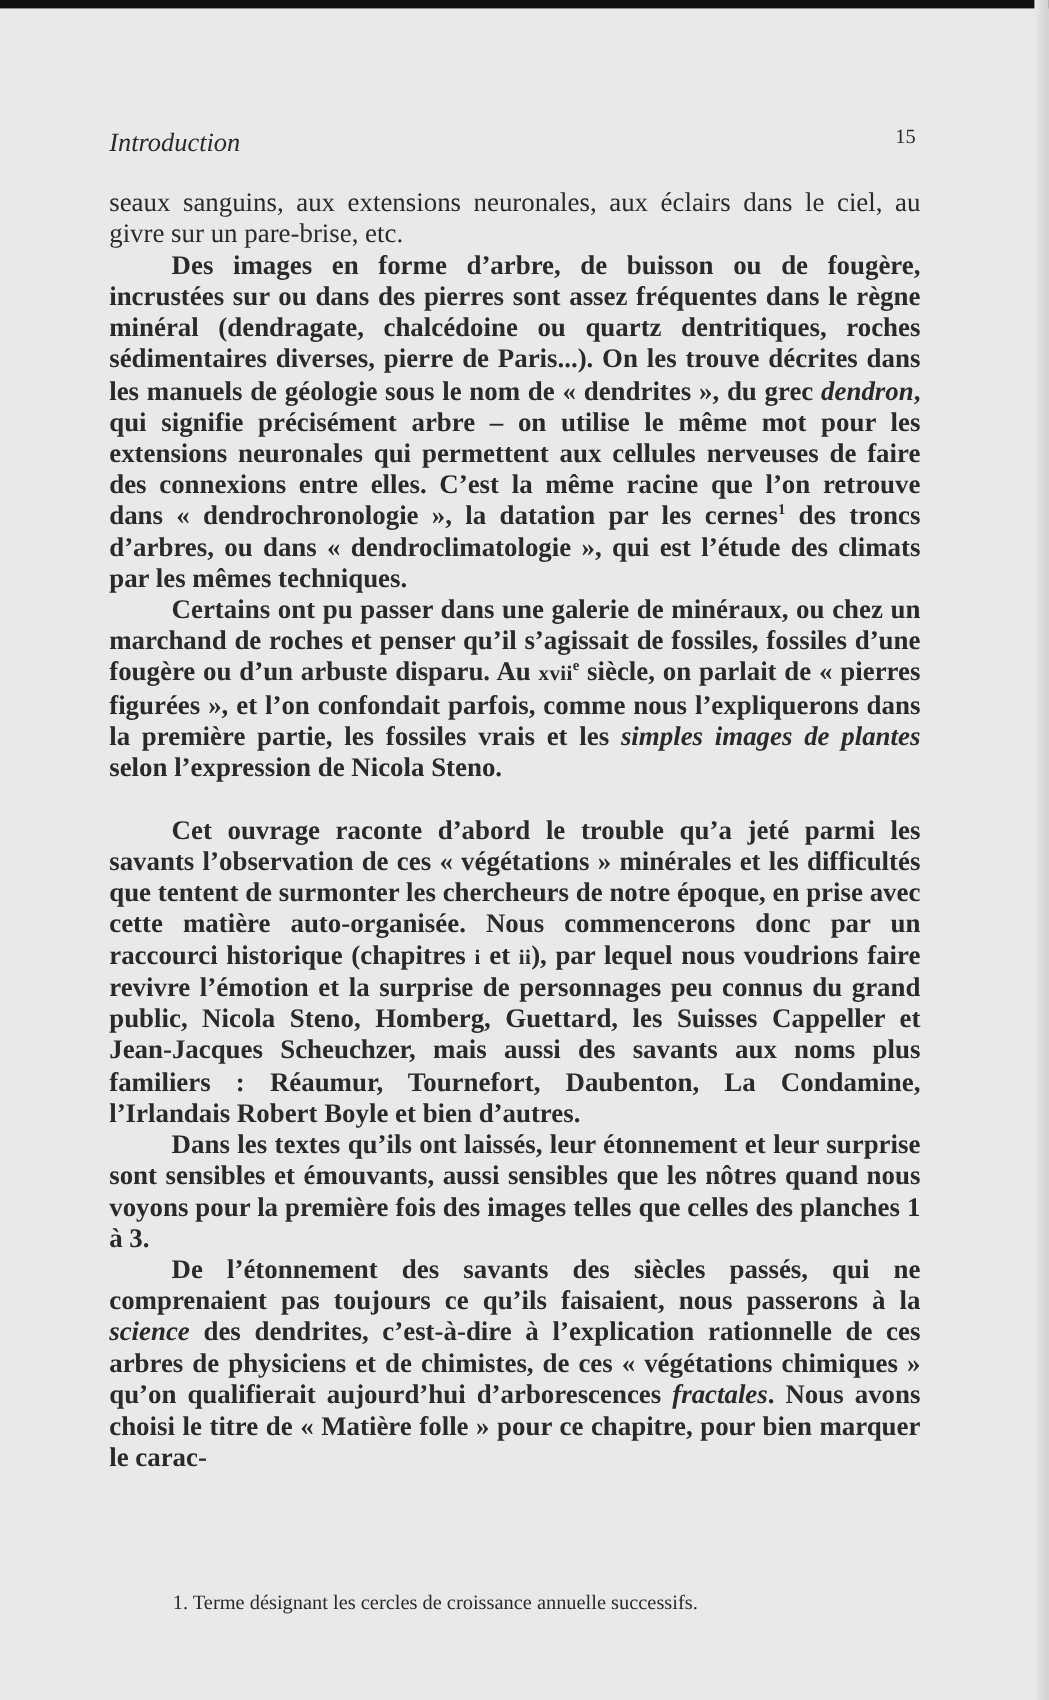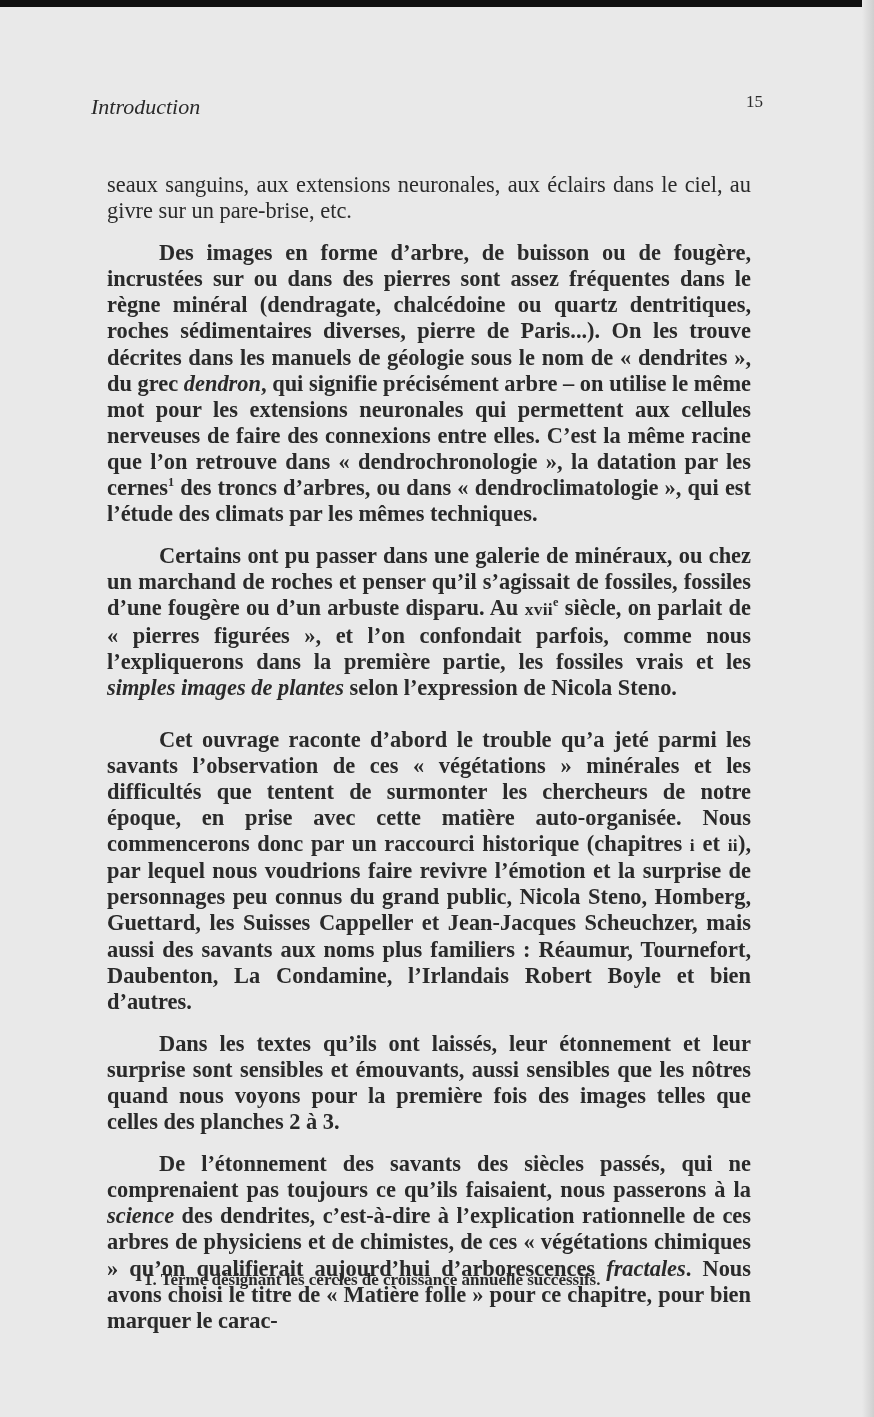--- a/index.html
+++ b/index.html
@@ -1,28 +1,28 @@
 <!DOCTYPE html>
 <html><head>
 <meta charset="utf-8">
 <style>
   html,body{margin:0;padding:0;}
   body{width:874px;height:1417px;background:#e9e9e9;position:relative;overflow:hidden;font-family:"Liberation Serif","DejaVu Serif",serif;color:#2a2a2a;}
   .topbar{position:absolute;left:0;top:0;width:874px;height:7px;background:#111;}
   .rightedge{position:absolute;right:0;top:0;width:12px;height:1417px;background:linear-gradient(to right,#e9e9e9,#cfcfcf);}
-  .header{position:absolute;left:91px;top:92px;width:672px;height:30px;}
+  .header{position:absolute;left:91px;top:104px;width:672px;height:30px;}
   .running-title{position:absolute;left:0;top:2px;font-style:italic;font-size:22px;}
   .page-number{position:absolute;right:0;top:0;font-size:17px;}
   .body{position:absolute;left:91px;top:156px;width:676px;font-size:22.4px;line-height:26.1px;text-align:justify;}
-  .body p{margin:16px;text-indent:0;}
+  .body p{margin:0;text-indent:0;}
   .body p.ind{text-indent:52px;font-weight:bold;}
   .body p.gap{margin-top:26px;}
   .sc{font-size:0.78em;letter-spacing:0.3px;}
   sup{font-size:0.55em;line-height:0;vertical-align:0.7em;}
-  .footnote{position:absolute;left:144px;top:1270px;font-size:17px;font-weight:bold;}
+  .footnote{position:absolute;left:144px;top:1326px;font-size:17px;}
 </style>
 </head>
 <body>
 
 <div class="topbar"></div>
 <div class="rightedge"></div>
 
 <div class="header">
   <span class="running-title">Introduction</span>
   <span class="page-number">15</span>
@@ -30,18 +30,18 @@
 
 <div class="body">
   <p>seaux sanguins, aux extensions neuronales, aux éclairs dans le ciel, au givre sur un pare-brise, etc.</p>
 
   <p class="ind"><span>Des images en forme d’arbre, de buisson ou de fougère, incrustées sur ou dans des pierres sont assez fréquentes dans le règne minéral (dendragate, chalcédoine ou quartz dentritiques, roches sédimentaires diverses, pierre de Paris...). On les trouve décrites dans les manuels de géologie sous le nom de « dendrites », du grec </span><i>dendron</i><span>, qui signifie précisément arbre – on utilise le même mot pour les extensions neuronales qui permettent aux cellules nerveuses de faire des connexions entre elles. C’est la même racine que l’on retrouve dans « dendrochronologie », la datation par les cernes</span><sup>1</sup><span> des troncs d’arbres, ou dans « dendroclimatologie », qui est l’étude des climats par les mêmes techniques.</span></p>
 
   <p class="ind"><span>Certains ont pu passer dans une galerie de minéraux, ou chez un marchand de roches et penser qu’il s’agissait de fossiles, fossiles d’une fougère ou d’un arbuste disparu. Au </span><span class="sc">xvii</span><sup>e</sup><span> siècle, on parlait de « pierres figurées », et l’on confondait parfois, comme nous l’expliquerons dans la première partie, les fossiles vrais et les </span><i>simples images de plantes</i><span> selon l’expression de Nicola Steno.</span></p>
 
   <p class="ind gap"><span>Cet ouvrage raconte d’abord le trouble qu’a jeté parmi les savants l’observation de ces « végétations » minérales et les difficultés que tentent de surmonter les chercheurs de notre époque, en prise avec cette matière auto-organisée. Nous commencerons donc par un raccourci historique (chapitres </span><span class="sc">i</span><span> et </span><span class="sc">ii</span><span>), par lequel nous voudrions faire revivre l’émotion et la surprise de personnages peu connus du grand public, Nicola Steno, Homberg, Guettard, les Suisses Cappeller et Jean-Jacques Scheuchzer, mais aussi des savants aux noms plus familiers : Réaumur, Tournefort, Daubenton, La Condamine, l’Irlandais Robert Boyle et bien d’autres.</span></p>
 
-  <p class="ind">Dans les textes qu’ils ont laissés, leur étonnement et leur surprise sont sensibles et émouvants, aussi sensibles que les nôtres quand nous voyons pour la première fois des images telles que celles des planches 2 à 3.</p>
+  <p class="ind">Dans les textes qu’ils ont laissés, leur étonnement et leur surprise sont sensibles et émouvants, aussi sensibles que les nôtres quand nous voyons pour la première fois des images telles que celles des planches 1 à 3.</p>
 
   <p class="ind"><span>De l’étonnement des savants des siècles passés, qui ne comprenaient pas toujours ce qu’ils faisaient, nous passerons à la </span><i>science</i><span> des dendrites, c’est-à-dire à l’explication rationnelle de ces arbres de physiciens et de chimistes, de ces « végétations chimiques » qu’on qualifierait aujourd’hui d’arborescences </span><i>fractales</i><span>. Nous avons choisi le titre de « Matière folle » pour ce chapitre, pour bien marquer le carac-</span></p>
 </div>
 
 <div class="footnote">1. Terme désignant les cercles de croissance annuelle successifs.</div>
 
 </body></html>

